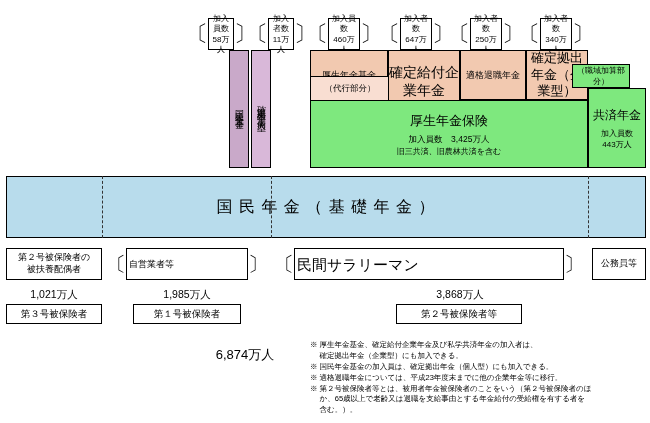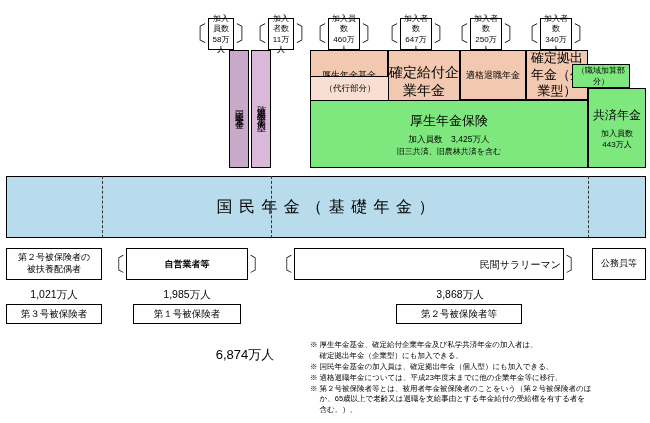--- a/index.html
+++ b/index.html
@@ -229,29 +229,29 @@
 
   <div class="abs cat" style="left:6px; top:248px; width:96px; height:32px;">
     <span style="line-height:1.3;">
       <span>第２号被保険者の</span><br>
       <span>被扶養配偶者</span>
     </span>
   </div>
 
   <div class="callout-wrap" style="left:106px; top:248px; width:162px; height:32px;">
     <span class="brk" style="font-size:20px;">〔</span>
-    <div class="callout-box" style="width:120px; font-size:9px; align-items:center;font-weight:bold;">
+    <div class="callout-box" style="width:120px; font-size:9px; align-items:flex-start;">
       <span>自営業者等</span>
     </div>
     <span class="brk" style="font-size:20px;">〕</span>
   </div>
 
   <div class="callout-wrap" style="left:274px; top:248px; width:310px; height:32px;">
     <span class="brk" style="font-size:20px;">〔</span>
-    <div class="callout-box" style="width:268px; font-size:10px; align-items:flex-end;">
+    <div class="callout-box" style="width:268px; font-size:15px; align-items:flex-start;">
       <span>民間サラリーマン</span>
     </div>
     <span class="brk" style="font-size:20px;">〕</span>
   </div>
 
   <div class="abs cat" style="left:592px; top:248px; width:54px; height:32px;">
     <span>公務員等</span>
   </div>
 
   <div class="num" style="left:6px; top:288px; width:96px;">1,021万人</div>

